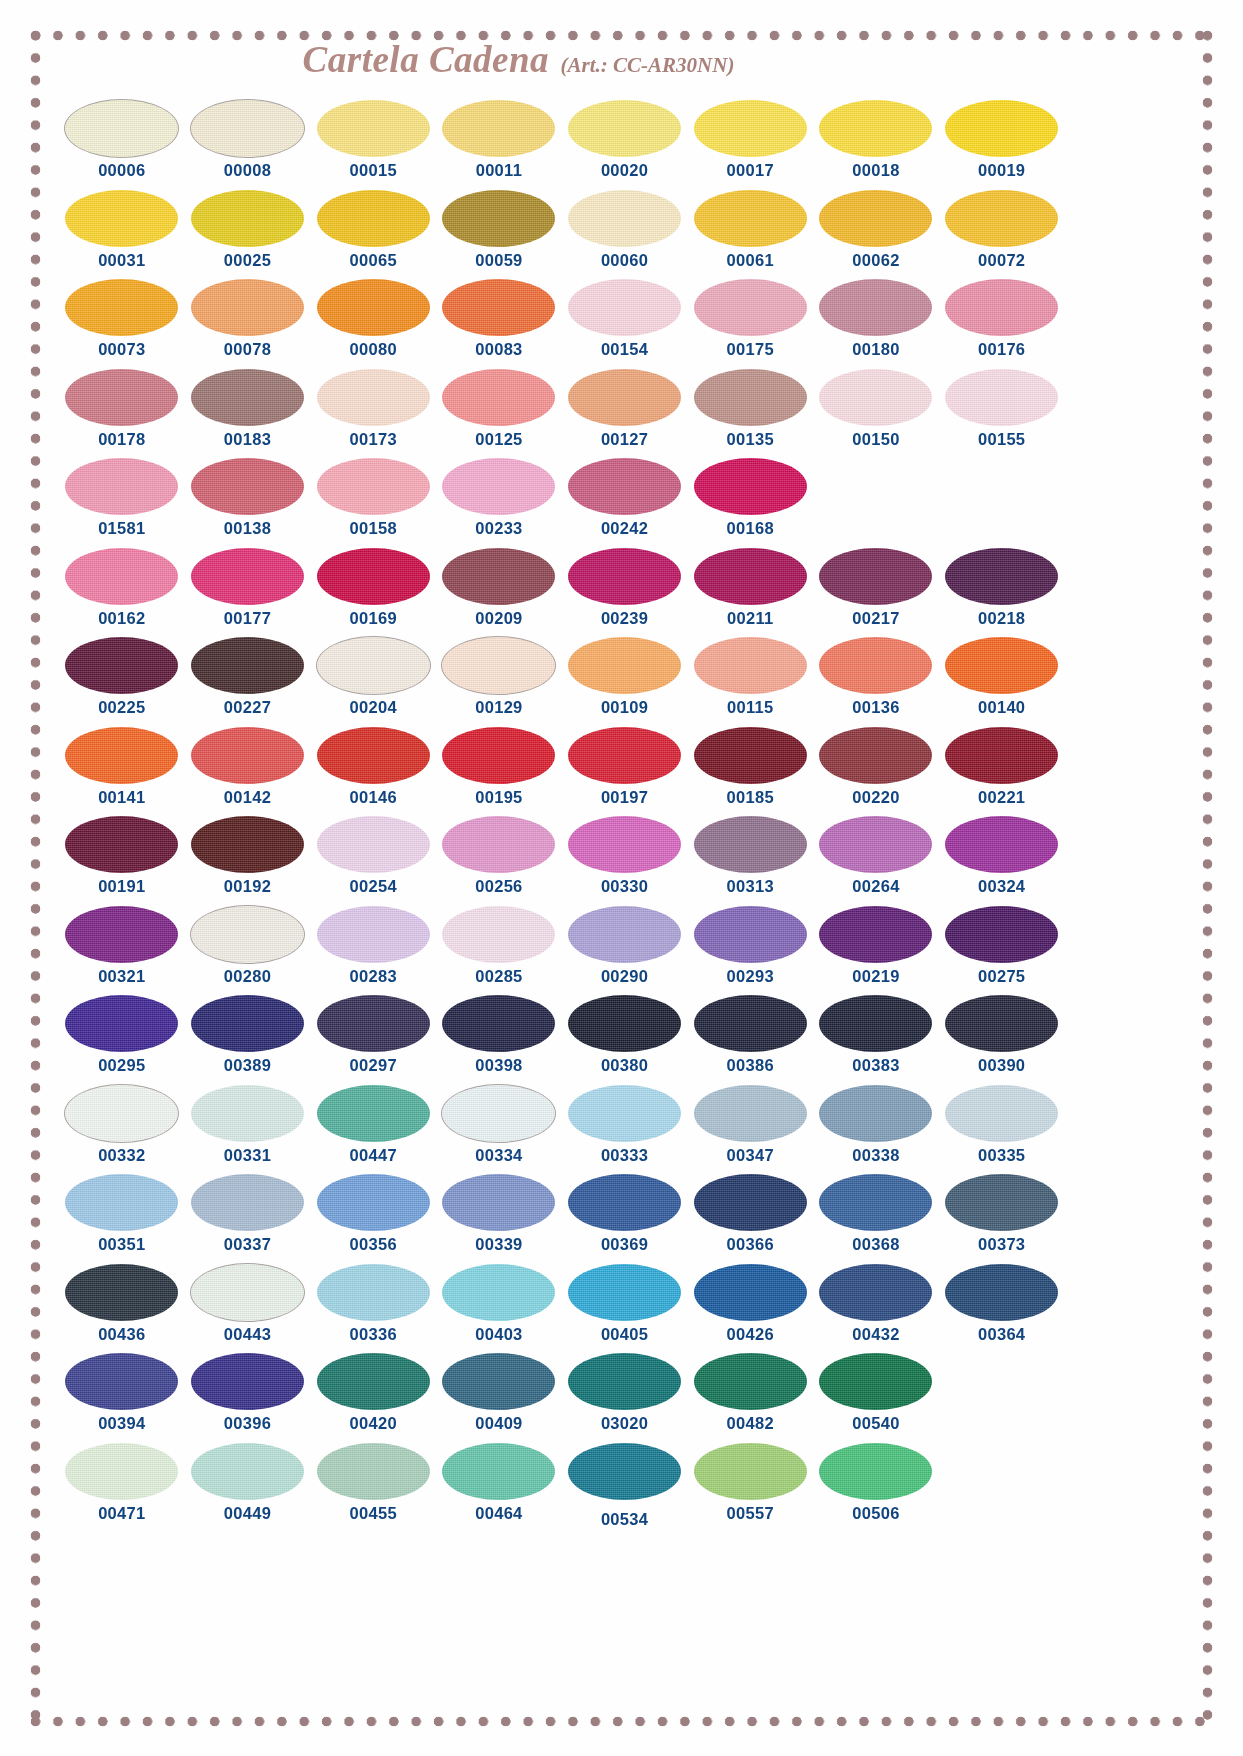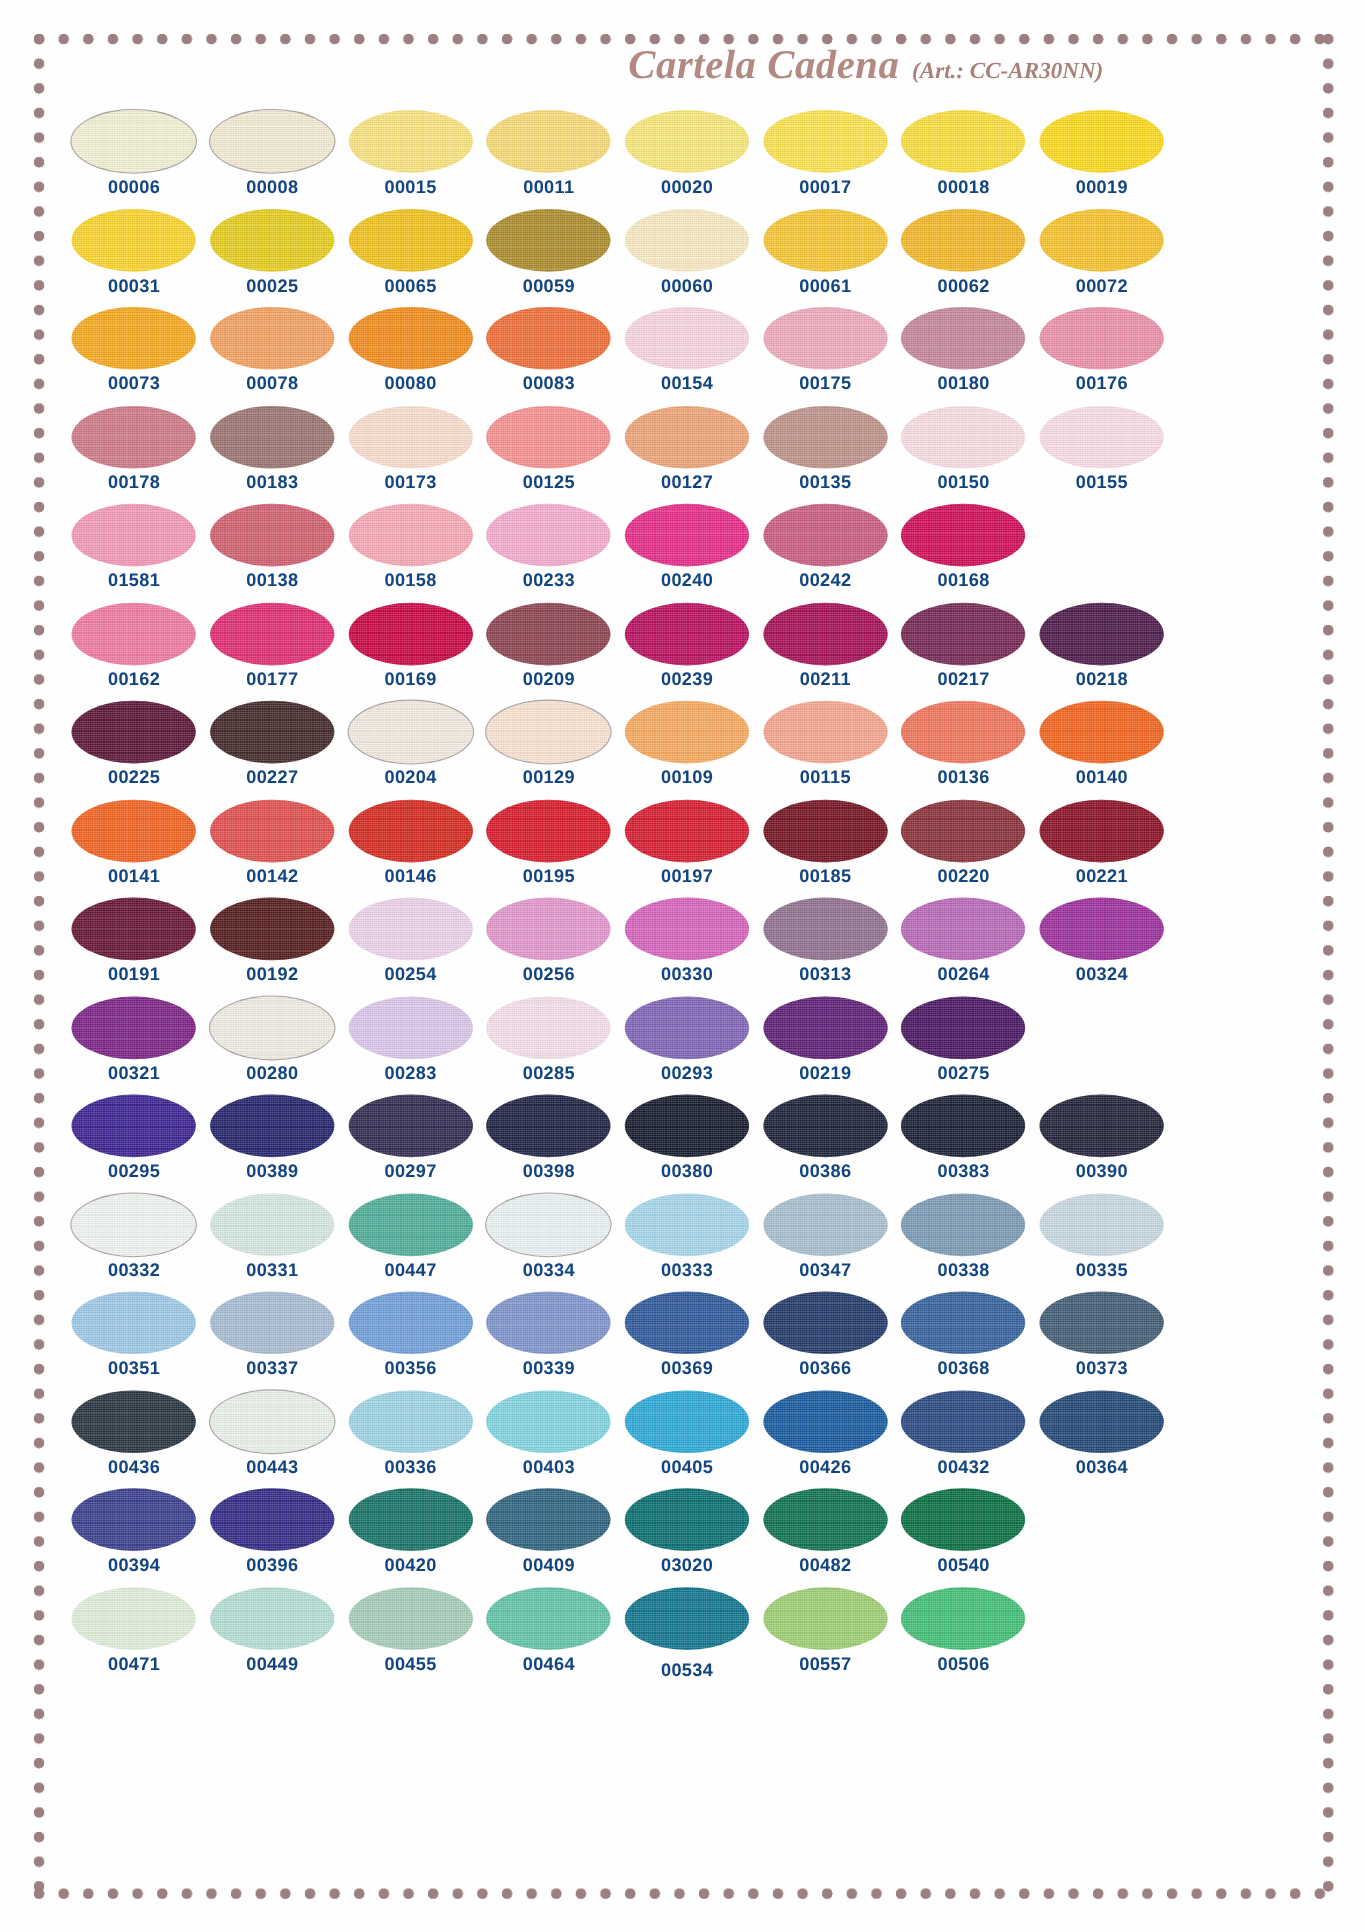--- a/index.html
+++ b/index.html
@@ -39,22 +39,23 @@
     background-image: radial-gradient(circle at 5.5px 5.5px, #9c8081 4.6px, rgba(156,128,129,0) 5.1px);
     background-size: 11px 22.4px;
     background-repeat: repeat-y;
   }
 
   
   .header {
     position: absolute;
     left: 0; top: 38px;
     width: 1003px;
-    text-align: right;
+    text-align: center;
     white-space: nowrap;
+    padding-left: 17px;
   }
   .title {
     font-family: "Liberation Serif", serif;
     font-style: italic;
     font-weight: bold;
     font-size: 37px;
     color: #b28a83;
     letter-spacing: 0.5px;
   }
   .artcode {
@@ -281,24 +282,20 @@
         </div>
         <div class="cell">
           <div class="swatch" style="background-color: rgb(247, 168, 182);"></div>
           <div class="code">00158</div>
         </div>
         <div class="cell">
           <div class="swatch" style="background-color: rgb(243, 170, 206);"></div>
           <div class="code">00233</div>
         </div>
         <div class="cell">
-          <div class="swatch" style="background-color: rgb(230, 42, 135);"></div>
-          <div class="code">00240</div>
-        </div>
-        <div class="cell">
           <div class="swatch" style="background-color: rgb(199, 91, 128);"></div>
           <div class="code">00242</div>
         </div>
         <div class="cell">
           <div class="swatch" style="background-color: rgb(207, 11, 87);"></div>
           <div class="code">00168</div>
         </div>
       </div>
       <div class="row">
         <div class="cell">
@@ -445,20 +442,24 @@
           <div class="swatch outlined" style="background-color: rgb(240, 237, 229);"></div>
           <div class="code">00280</div>
         </div>
         <div class="cell">
           <div class="swatch" style="background-color: rgb(220, 198, 234);"></div>
           <div class="code">00283</div>
         </div>
         <div class="cell">
           <div class="swatch" style="background-color: rgb(243, 222, 233);"></div>
           <div class="code">00285</div>
+        </div>
+        <div class="cell">
+          <div class="swatch" style="background-color: rgb(170, 160, 214);"></div>
+          <div class="code">00290</div>
         </div>
         <div class="cell">
           <div class="swatch" style="background-color: rgb(128, 99, 182);"></div>
           <div class="code">00293</div>
         </div>
         <div class="cell">
           <div class="swatch" style="background-color: rgb(92, 27, 116);"></div>
           <div class="code">00219</div>
         </div>
         <div class="cell">

